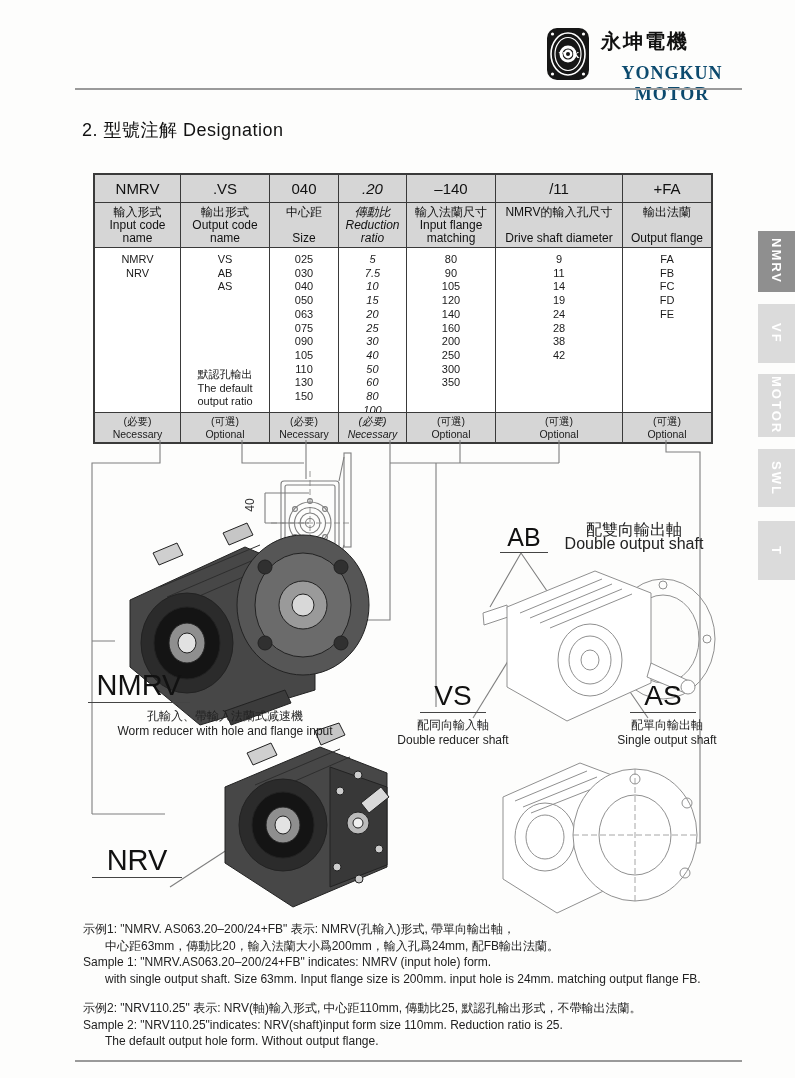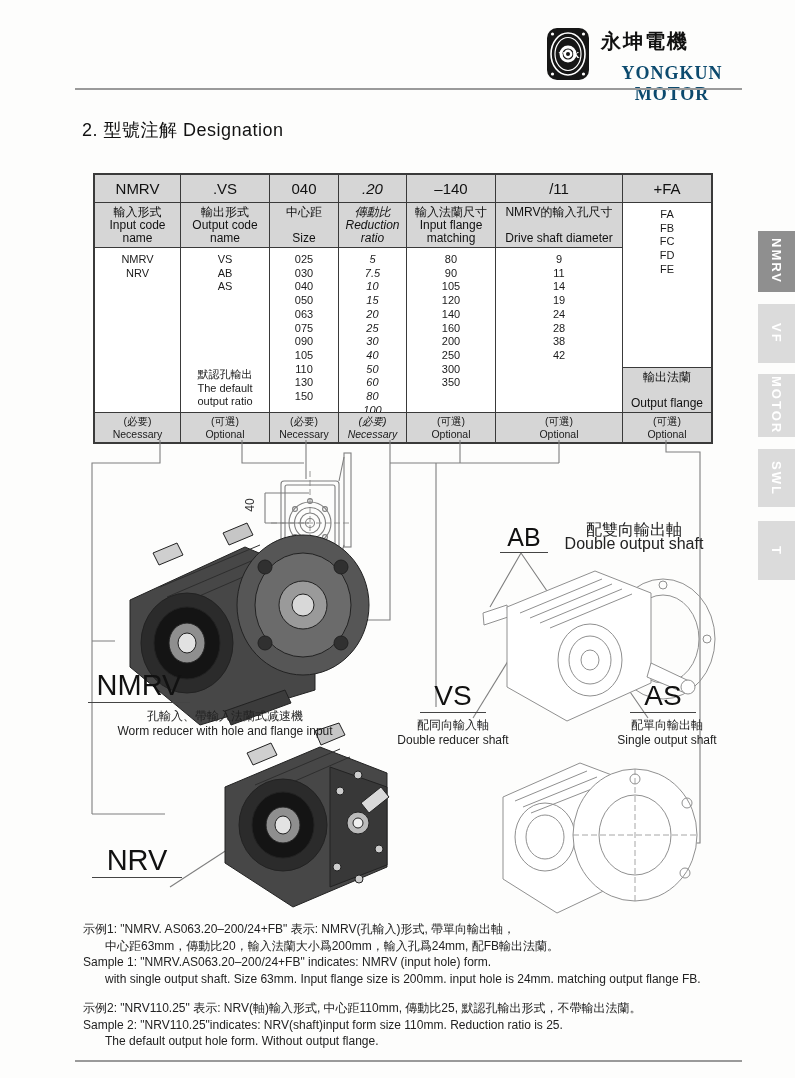--- a/index.html
+++ b/index.html
@@ -175,28 +175,28 @@
 24
 28
 38
 42</div>
       <div class="cell flag-cell">(可選)
 Optional</div>
     </div>
 
     <div class="dcol" style="width:88px;">
       <div class="cell code-cell">+FA</div>
+      <div class="cell name-cell">輸出法蘭
+
+Output flange</div>
       <div class="cell vals-cell">FA
 FB
 FC
 FD
 FE</div>
-      <div class="cell name-cell">輸出法蘭
-
-Output flange</div>
       <div class="cell flag-cell">(可選)
 Optional</div>
     </div>
   </div>
 
   <div class="abs side-tab active" style="top:231px;height:61px;">NMRV</div>
   <div class="abs side-tab" style="top:304px;height:59px;">VF</div>
   <div class="abs side-tab" style="top:374px;height:63px;">MOTOR</div>
   <div class="abs side-tab" style="top:449px;height:58px;">SWL</div>
   <div class="abs side-tab" style="top:521px;height:59px;">T</div>

